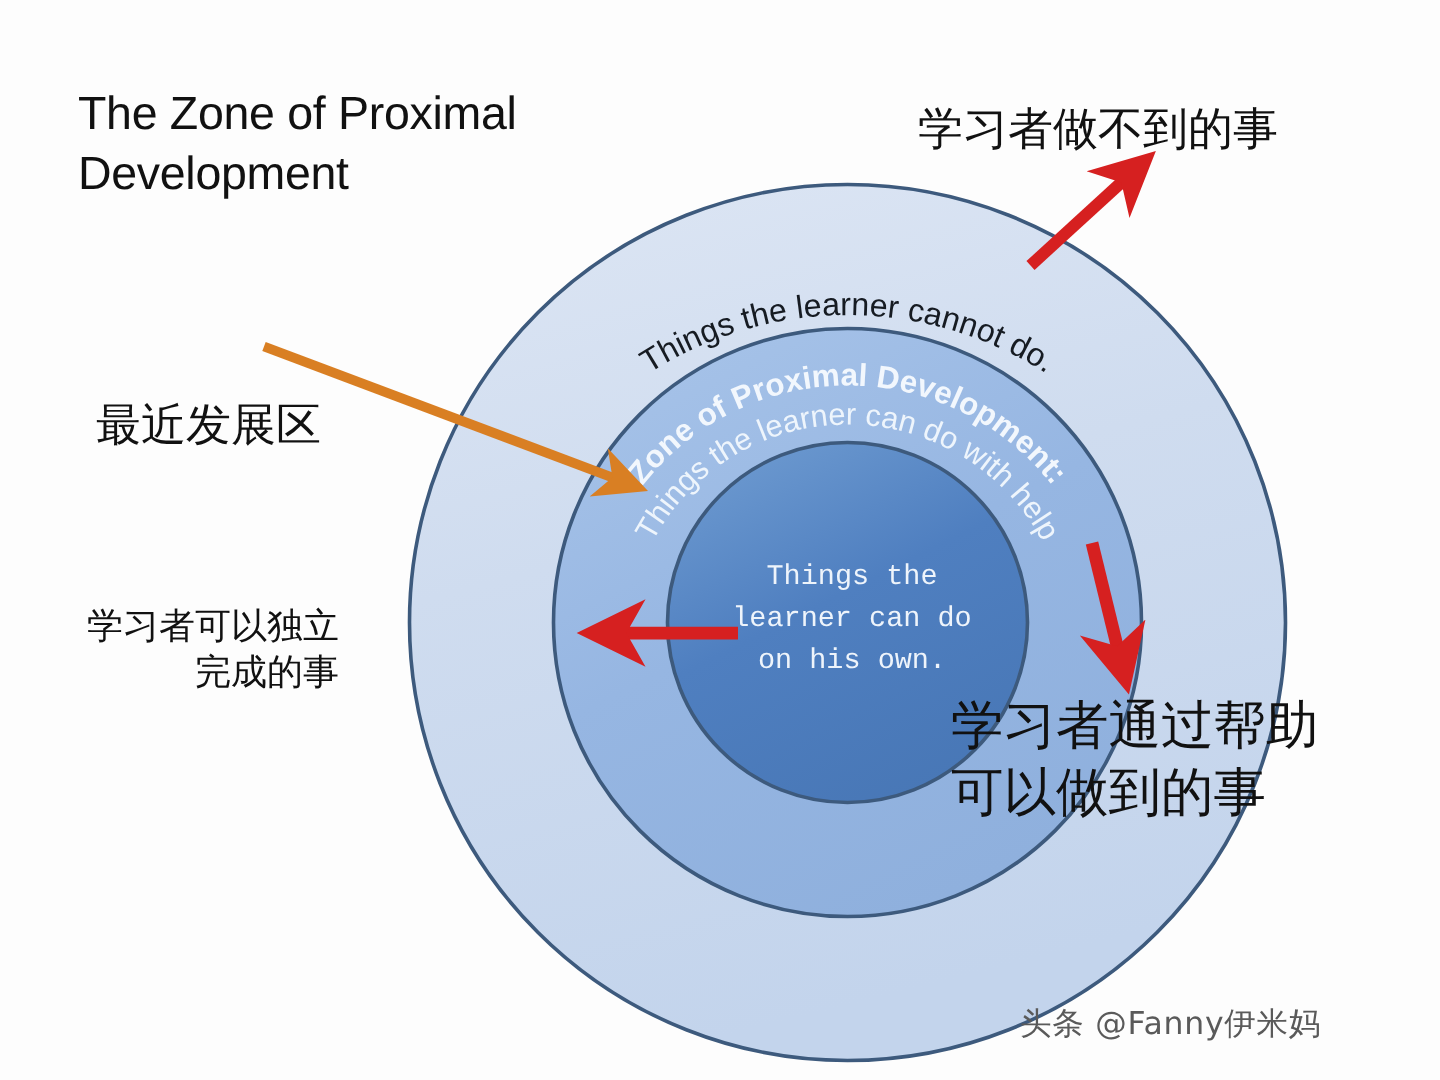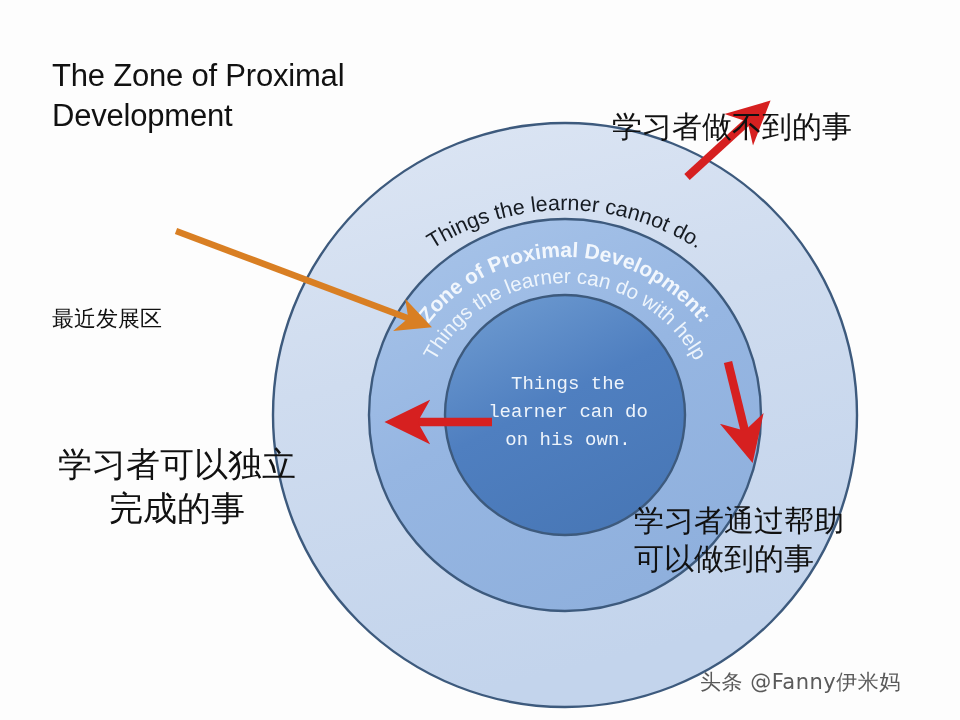--- a/index.html
+++ b/index.html
@@ -39,47 +39,46 @@
     color: #111111;
     letter-spacing: -0.2px;
   }
   .cn-label {
     position: absolute;
     color: #111111;
     font-family: Liberation Serif, serif;
     font-size: 29px;
     line-height: 1.28;
     white-space: pre-line;
-    margin-top: 40px;
   }
   #label-zpd-cn {
-    left: 52px;
+    left: 64px;
     top: 265px;
-    font-size: 22px;
+    font-size: 30px;
   }
   #label-cannot-cn {
     left: 612px;
     top: 68px;
     font-size: 30px;
   }
   #label-own-cn {
     left: 58px;
     top: 403px;
-    font-size: 34px;
-    text-align: center;
+    font-size: 24px;
+    text-align: right;
   }
   #label-help-cn {
     left: 634px;
     top: 462px;
-    font-size: 30px;
+    font-size: 35px;
     text-align: left;
   }
   .watermark {
     position: absolute;
-    left: 700px;
+    left: 680px;
     top: 668px;
     font-size: 21px;
     color: #5a5a5a;
     font-family: "DejaVu Sans", "Liberation Sans", sans-serif;
     letter-spacing: 0.5px;
   }
   .inner-text {
     position: absolute;
     left: 465px;
     top: 370px;

